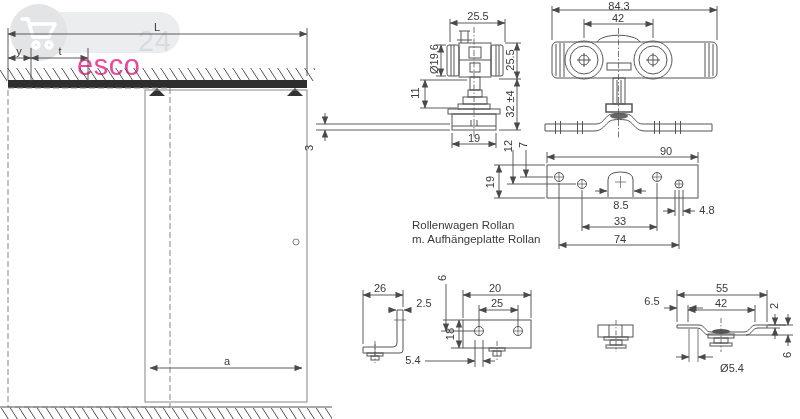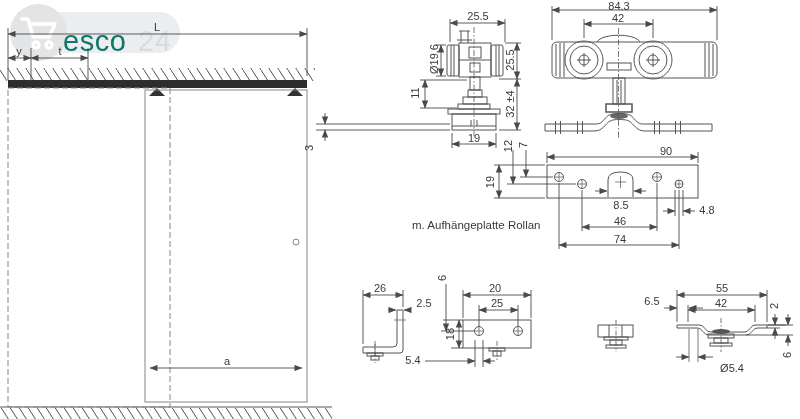--- a/index.html
+++ b/index.html
@@ -2,21 +2,21 @@
 <html><head>
 <meta charset="utf-8">
 <style>
   html,body{margin:0;padding:0;background:#fff;}
   #stage{position:relative;width:800px;height:419px;background:#ffffff;overflow:hidden;
          font-family:"Liberation Sans",sans-serif;}
   
   .wm-pill{position:absolute;left:30px;top:12px;width:150px;height:41px;border-radius:21px;background:#ecedee;}
   .wm-circle{position:absolute;left:10px;top:4px;width:57px;height:57px;border-radius:50%;background:#e2e4e6;}
   .wm-text{position:absolute;top:27px;font-size:29px;line-height:1;letter-spacing:0.5px;font-weight:400;}
-  .wm-esco{left:63px;color:#0f766e;}
+  .wm-esco{left:77px;color:#ec4899;margin-top:24px;}
   .wm-24{left:138px;color:#d9dcde;}
   
   #draw{position:absolute;left:0;top:0;z-index:2;}
   
   .dl{position:absolute;z-index:3;font-size:11px;color:#3a3a3a;line-height:1;white-space:nowrap;
       transform:translate(-50%,-50%);}
   .dl.v{transform:translate(-50%,-50%) rotate(-90deg);}
   .cap{position:absolute;z-index:3;font-size:11.5px;color:#3a3a3a;line-height:1.25;white-space:nowrap;}
 </style>
 </head>
@@ -311,36 +311,37 @@
   <span class="dl" style="left:474px;top:138px">19</span>
 
   <span class="dl" style="left:619px;top:6px">84.3</span>
   <span class="dl" style="left:618px;top:18px">42</span>
 
   <span class="dl" style="left:666px;top:151px">90</span>
   <span class="dl v" style="left:490px;top:182px">19</span>
   <span class="dl v" style="left:508px;top:146px">12</span>
   <span class="dl v" style="left:523px;top:145px">7</span>
   <span class="dl" style="left:621px;top:205px">8.5</span>
-  <span class="dl" style="left:620px;top:221px">46</span>
+  <span class="dl" style="left:620px;top:221px">33</span>
   <span class="dl" style="left:620px;top:239px">74</span>
   <span class="dl" style="left:707px;top:210px">4.8</span>
 
   <span class="dl" style="left:380px;top:288px">26</span>
   <span class="dl" style="left:424px;top:303px">2.5</span>
   <span class="dl v" style="left:442px;top:278px">6</span>
   <span class="dl" style="left:495px;top:288px">20</span>
   <span class="dl" style="left:497px;top:303px">25</span>
   <span class="dl v" style="left:450px;top:334px">18</span>
   <span class="dl" style="left:413px;top:360px">5.4</span>
 
   <span class="dl" style="left:722px;top:288px">55</span>
   <span class="dl" style="left:721px;top:303px">42</span>
   <span class="dl" style="left:652px;top:301px">6.5</span>
   <span class="dl v" style="left:774px;top:306px">2</span>
   <span class="dl v" style="left:787px;top:355px">6</span>
   <span class="dl" style="left:732px;top:368px">Ø5.4</span>
 
   <div class="cap" style="left:412px;top:218px">
+    <div>Rollenwagen Rollan</div>
     <div>m. Aufhängeplatte Rollan</div>
   </div>
 
 </div>
 
 </body></html>

